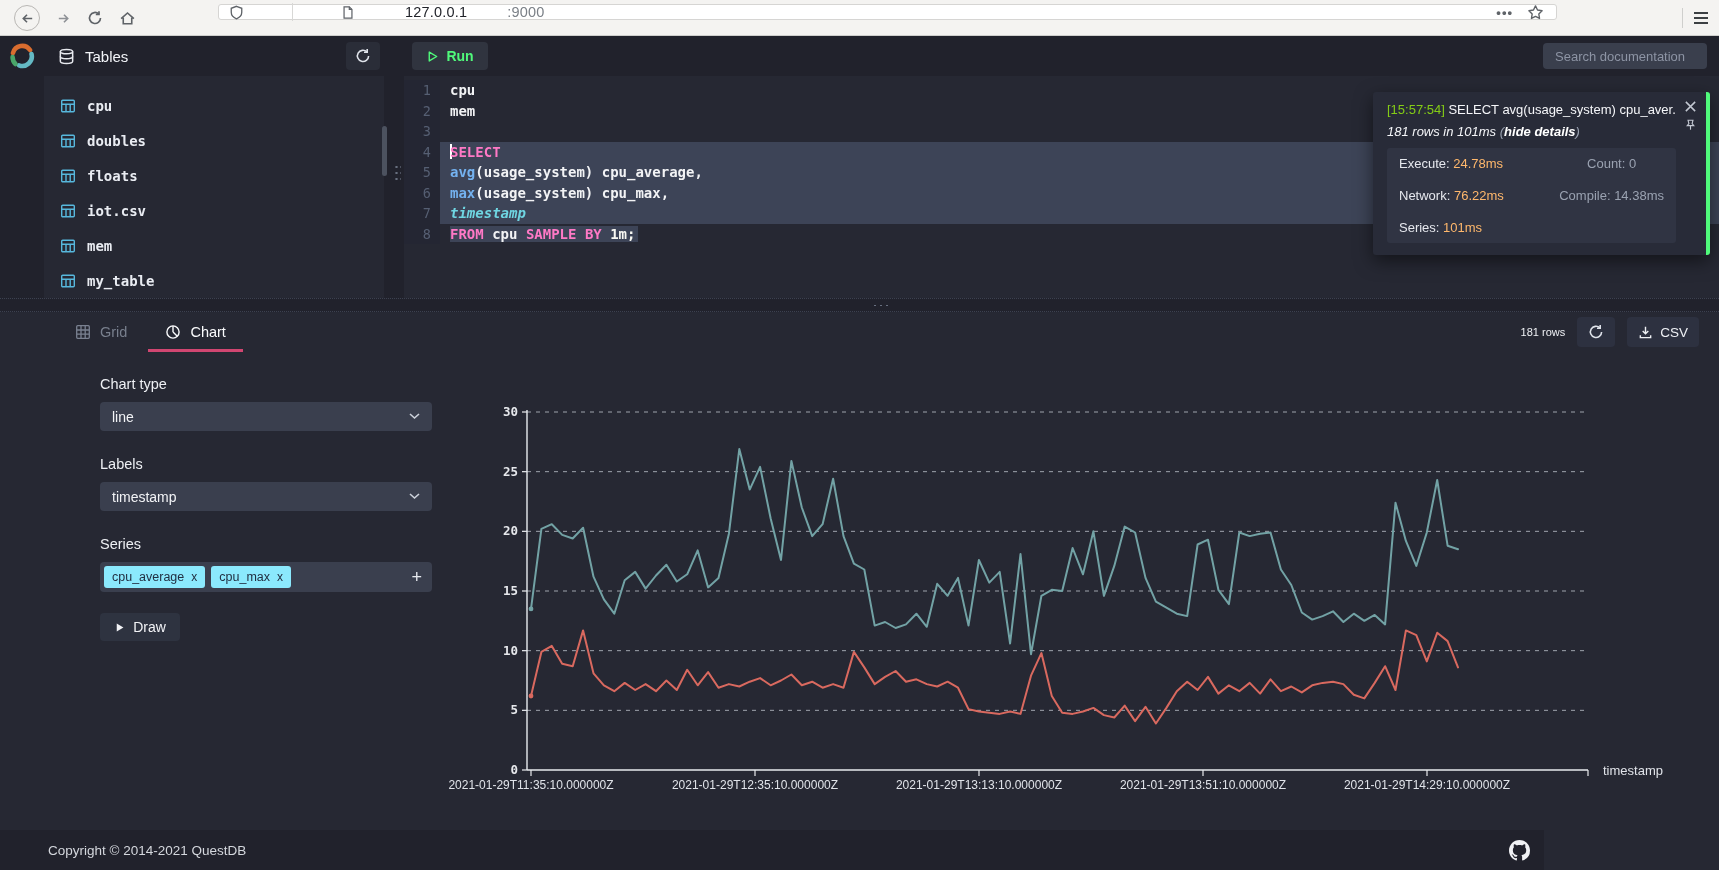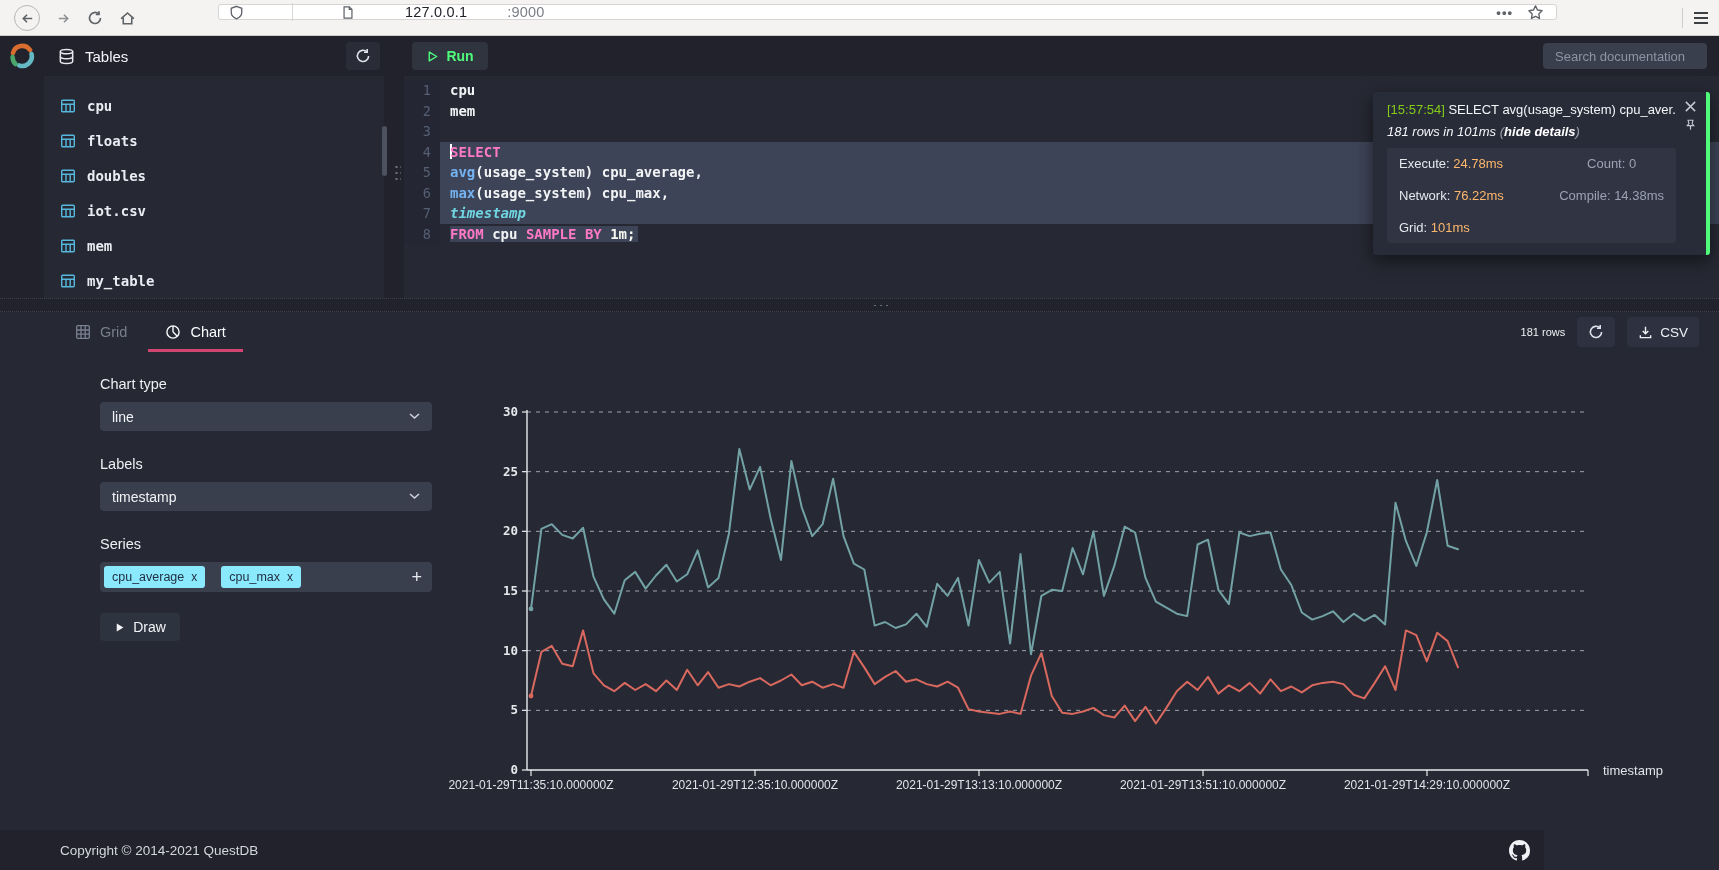--- a/index.html
+++ b/index.html
@@ -92,21 +92,21 @@
   .controls { position:absolute; left:56px; top:24px; width:332px;margin-left:44px; }
   .ctl-label { font-size:14.5px; color:#eef0f4; margin-bottom:10px; }
   .select { height:29px; background:#3a3f4e; border-radius:4px; display:flex; align-items:center; justify-content:space-between; padding:0 12px; font-size:14px; color:#f2f3f6; margin-bottom:25px; }
   .series-box { height:30px; background:#3a3f4e; border-radius:4px; display:flex; align-items:center; gap:7px; padding:0 10px 0 4px; margin-bottom:21px; }
   .tag { background:#8be9fd; color:#223043; border-radius:3px; font-size:12.5px; padding:4px 8px; display:flex; gap:7px; align-items:center; }
   .tag-x { font-size:12px; }
   .plus { margin-left:auto; color:#e6e9ef; font-size:18px; line-height:1; }
   .draw-btn { width:80px; height:28px; background:#2e3340; border-radius:4px; display:flex; align-items:center; justify-content:center; gap:8px; font-size:14px; color:#f2f3f6; }
 
   
-  .footer { position:absolute; left:0; top:794px; width:1544px; height:40px; background:#21222c; display:flex; align-items:center;padding-left:12px; }
+  .footer { position:absolute; left:0; top:794px; width:1544px; height:40px; background:#21222c; display:flex; align-items:center; }
   .copyright { margin-left:48px; font-size:13.5px; color:#d4d7dd; }
   .gh { margin-left:auto; margin-right:14px; display:flex; }
 
   svg.ic { display:block; }
 </style>
 </head>
 <body>
 
 <div class="stage">
 
@@ -222,30 +222,30 @@
             </svg>
             <span class="tbl-name">cpu</span>
           </div>
           <div class="tbl-item">
             <svg class="ic" width="16" height="16" viewBox="0 0 16 16">
               <g fill="none" stroke="#57b8dd" stroke-width="1.4">
                 <rect x="1.7" y="2.2" width="12.6" height="11.6" rx="1"></rect>
                 <path d="M1.7 6.2h12.6M6 6.2v7.6M10.2 6.2v7.6"></path>
               </g>
             </svg>
+            <span class="tbl-name">doubles</span>
+          </div>
+          <div class="tbl-item">
+            <svg class="ic" width="16" height="16" viewBox="0 0 16 16">
+              <g fill="none" stroke="#57b8dd" stroke-width="1.4">
+                <rect x="1.7" y="2.2" width="12.6" height="11.6" rx="1"></rect>
+                <path d="M1.7 6.2h12.6M6 6.2v7.6M10.2 6.2v7.6"></path>
+              </g>
+            </svg>
             <span class="tbl-name">floats</span>
-          </div>
-          <div class="tbl-item">
-            <svg class="ic" width="16" height="16" viewBox="0 0 16 16">
-              <g fill="none" stroke="#57b8dd" stroke-width="1.4">
-                <rect x="1.7" y="2.2" width="12.6" height="11.6" rx="1"></rect>
-                <path d="M1.7 6.2h12.6M6 6.2v7.6M10.2 6.2v7.6"></path>
-              </g>
-            </svg>
-            <span class="tbl-name">doubles</span>
           </div>
           <div class="tbl-item">
             <svg class="ic" width="16" height="16" viewBox="0 0 16 16">
               <g fill="none" stroke="#57b8dd" stroke-width="1.4">
                 <rect x="1.7" y="2.2" width="12.6" height="11.6" rx="1"></rect>
                 <path d="M1.7 6.2h12.6M6 6.2v7.6M10.2 6.2v7.6"></path>
               </g>
             </svg>
             <span class="tbl-name">iot.csv</span>
           </div>
@@ -323,21 +323,21 @@
             <g fill="none" stroke="#c3c8d2" stroke-width="1.4">
               <path d="M5 2.2h6L10 6.4l2 2.4H4l2-2.4z"></path>
               <path d="M8 8.8v5"></path>
             </g>
           </svg>
       </div>
       <div class="metrics">
         <div class="mcol">
           <div><span class="mlabel">Execute:</span> <span class="mval">24.78ms</span></div>
           <div><span class="mlabel">Network:</span> <span class="mval">76.22ms</span></div>
-          <div><span class="mlabel">Grid:</span> <span class="mval">101ms</span></div>
+          <div><span class="mlabel">Series:</span> <span class="mval">101ms</span></div>
         </div>
         <div class="mcol right">
           <div>Count: 0</div>
           <div>Compile: 14.38ms</div>
         </div>
       </div>
     </div>
 
     <div class="h-split">
       <div class="h-drag-dots"></div>
@@ -393,21 +393,21 @@
         </div>
         <div class="ctl-label">Labels</div>
         <div class="select">
           <span>timestamp</span>
           <svg class="ic" width="11" height="7" viewBox="0 0 11 7">
               <path d="M1 1l4.5 4L10 1" fill="none" stroke="#ccd1da" stroke-width="1.6"></path>
             </svg>
         </div>
         <div class="ctl-label">Series</div>
         <div class="series-box">
-          <span style="display:flex; gap:16px;">
+          <span style="display:flex; gap:6px;">
               <span class="tag">
                 <span>cpu_average</span>
                 <span class="tag-x">x</span>
               </span>
               <span class="tag">
                 <span>cpu_max</span>
                 <span class="tag-x">x</span>
               </span>
             </span>
           <span class="plus">+</span>

